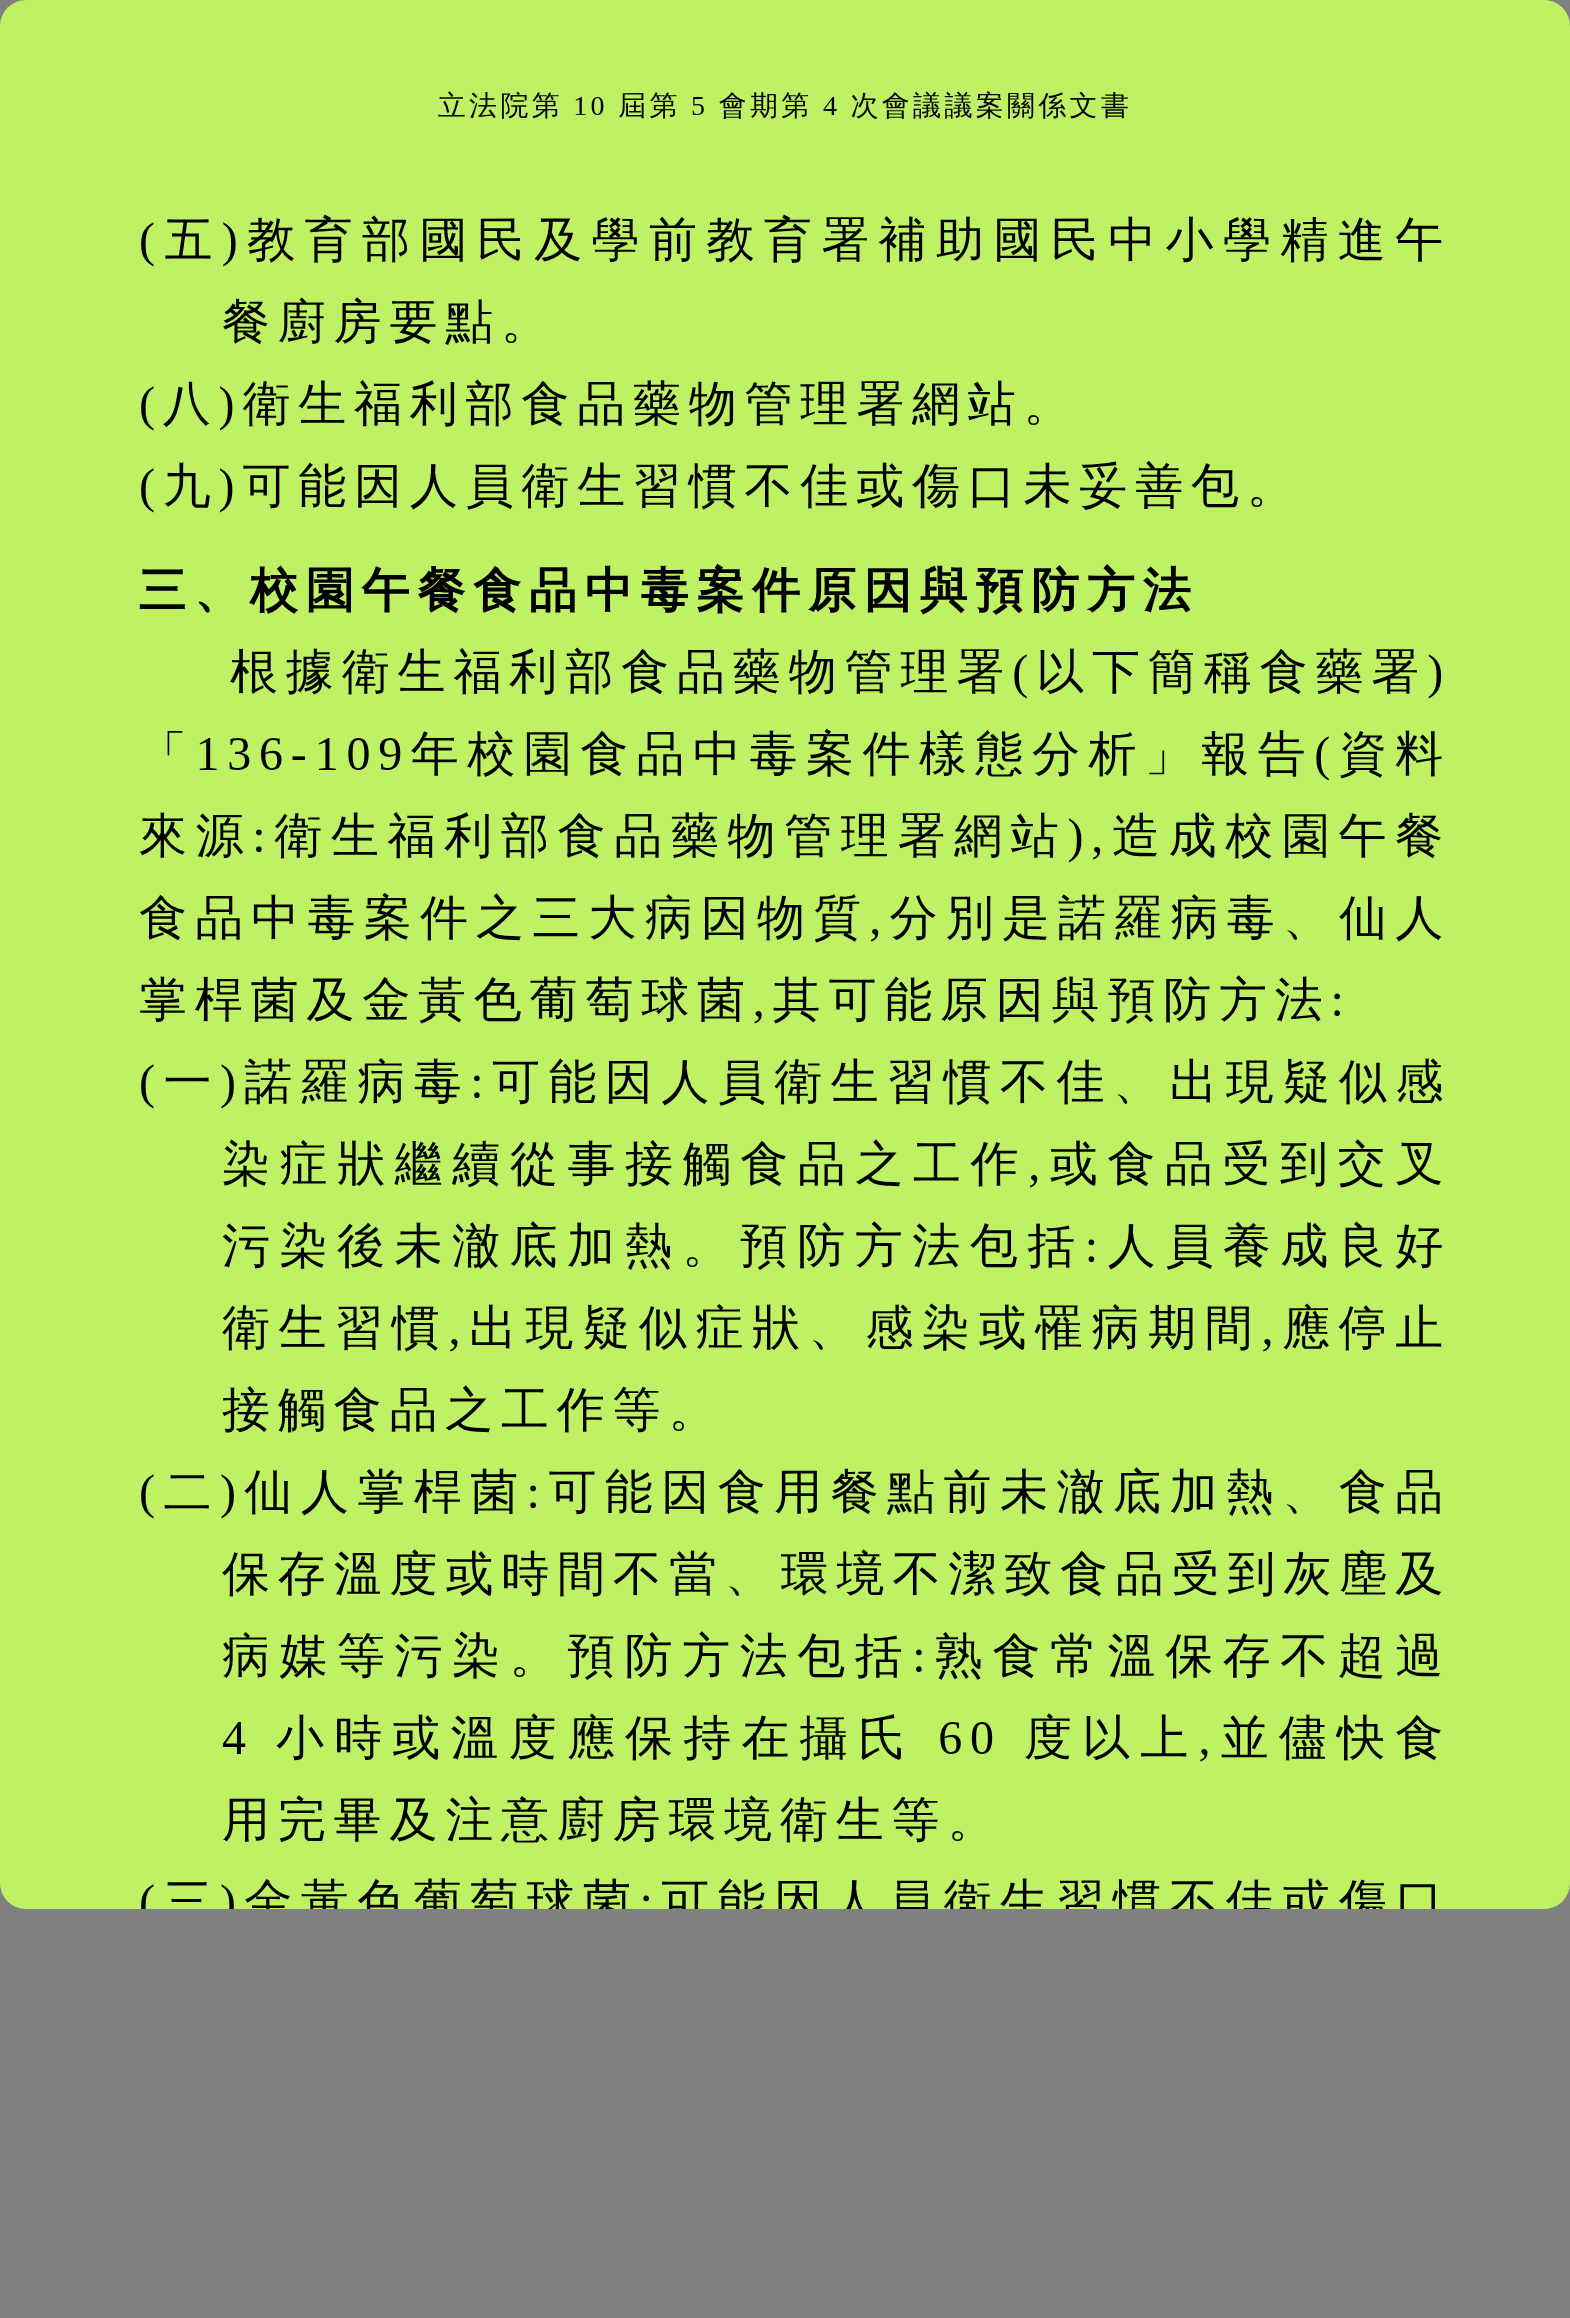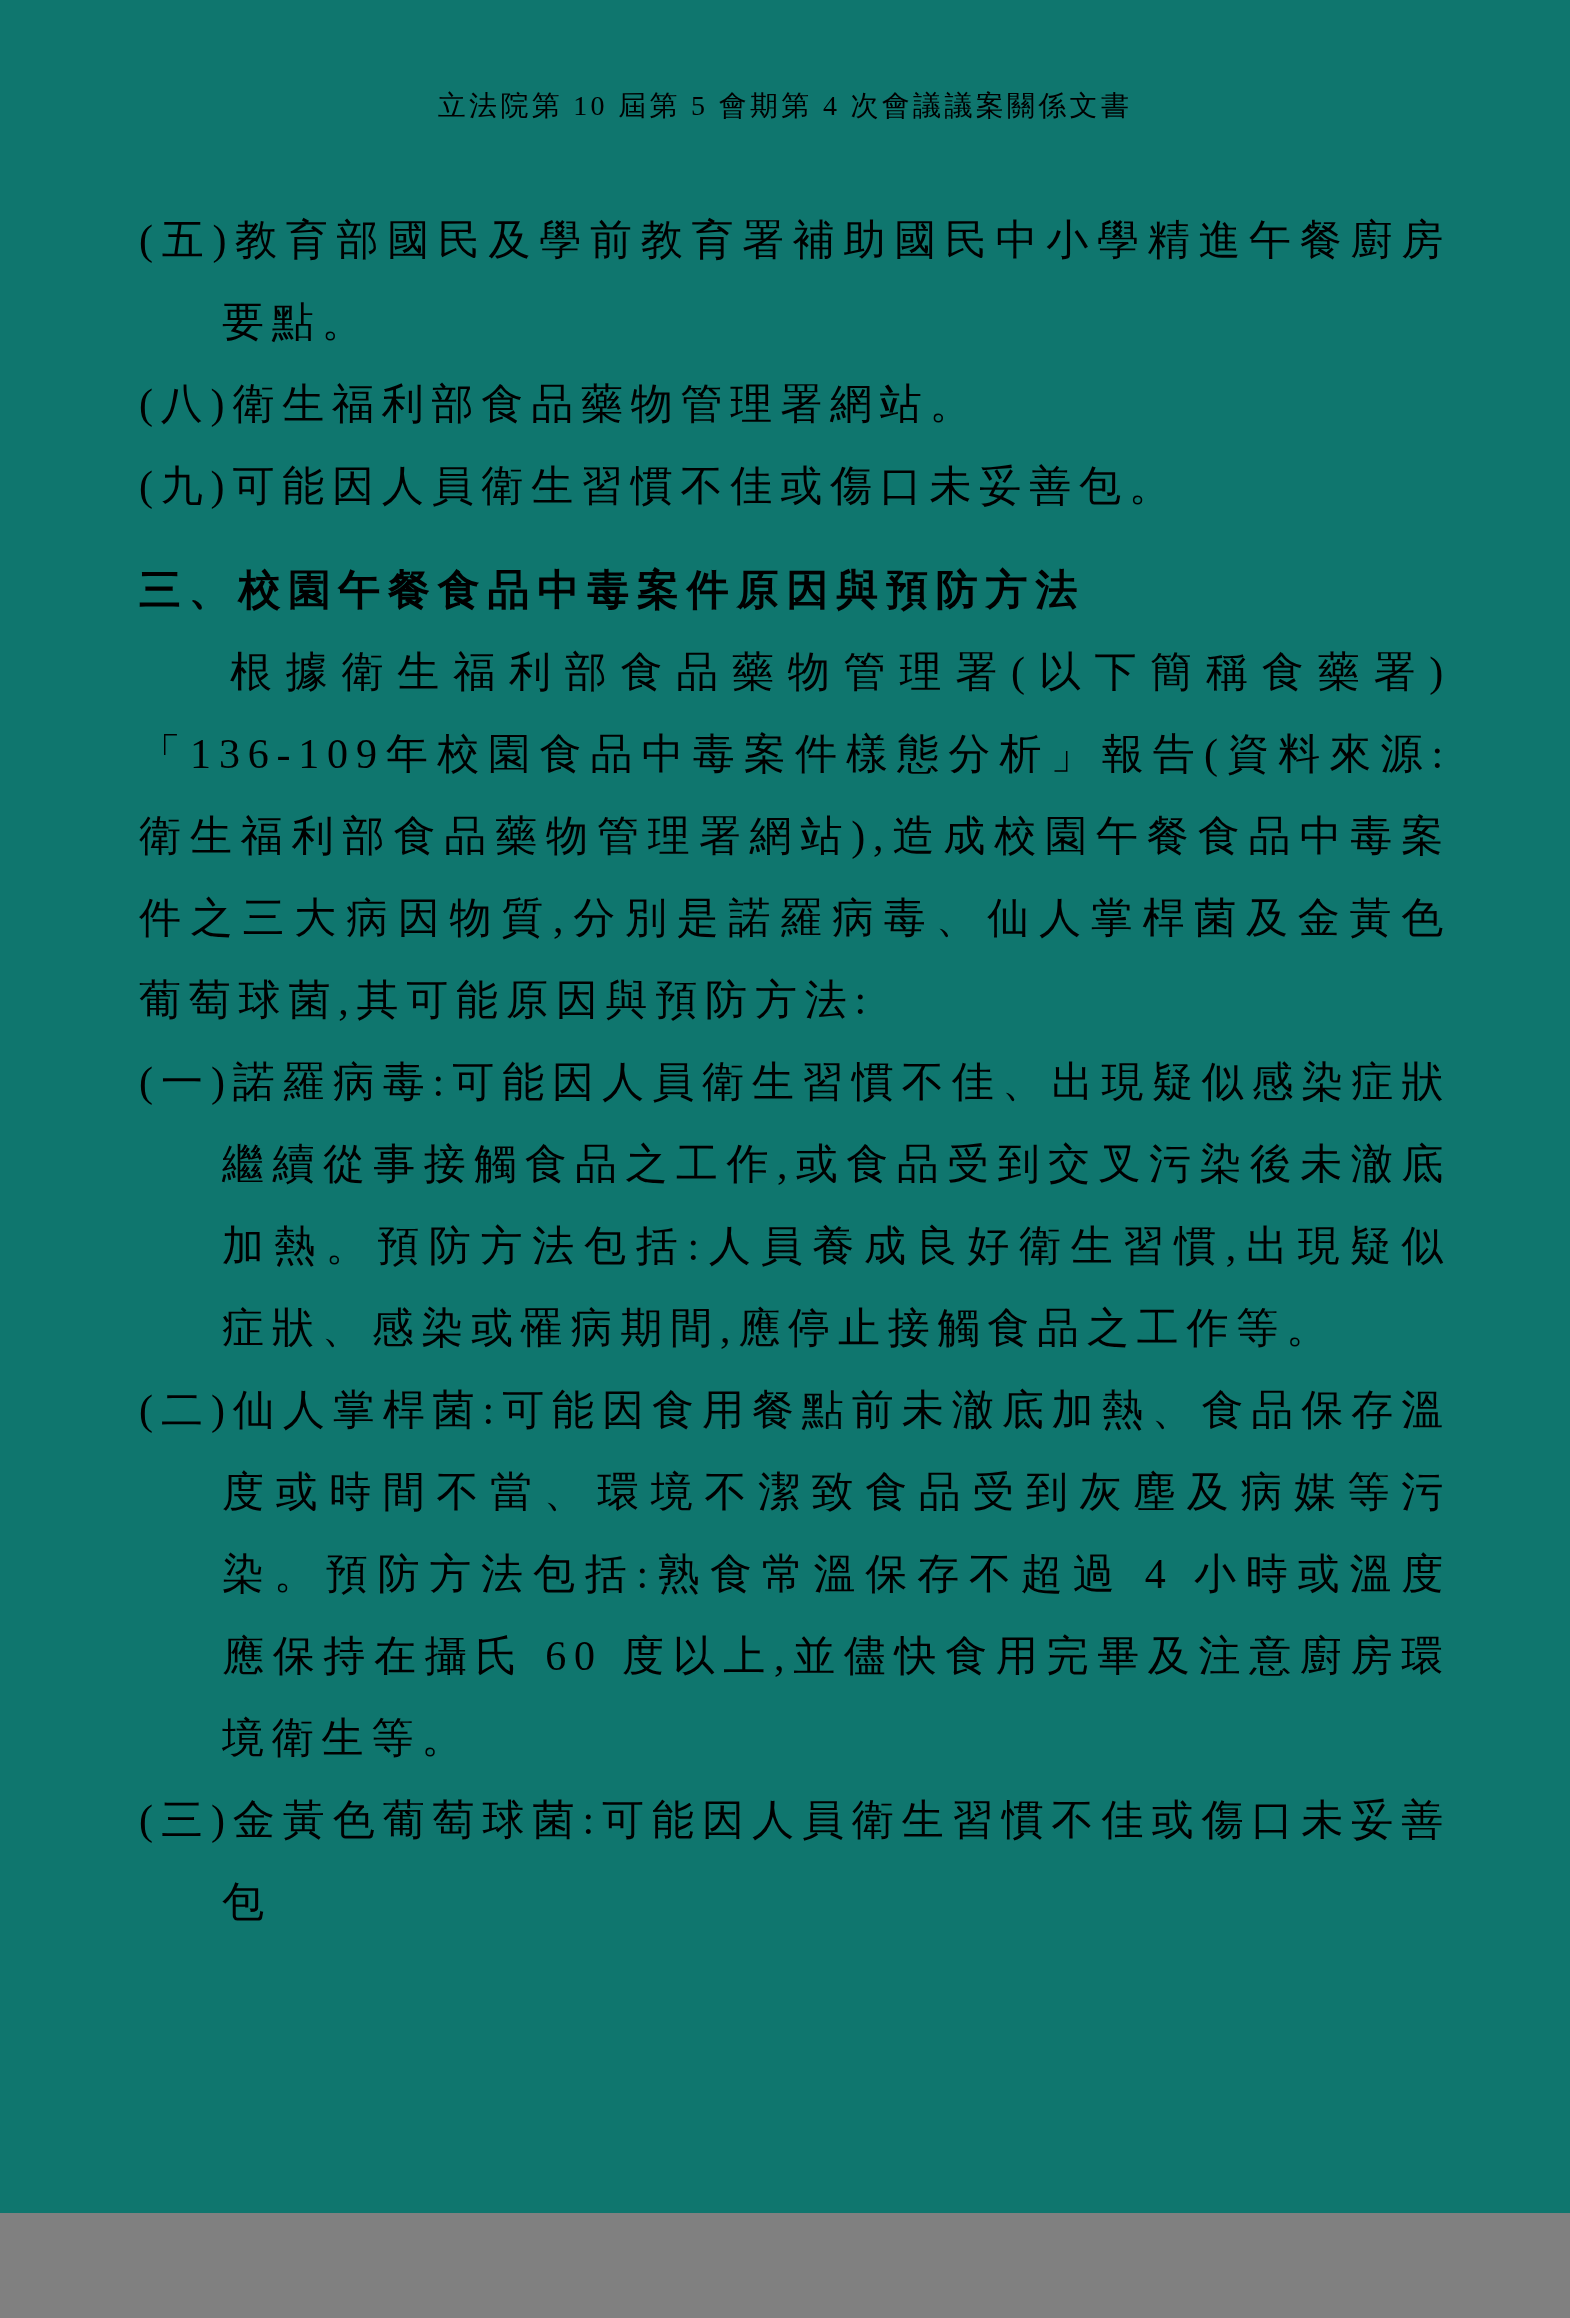--- a/index.html
+++ b/index.html
@@ -3,44 +3,45 @@
 <meta charset="utf-8">
 <style>
   html, body {
     margin: 0;
     padding: 0;
     background: #808080;
   }
   .page {
     position: relative;
     width: 1570px;
-    height: 2213px;
+    height: 1909px;
     margin: 0 auto;
-    background: #0f766e;
+    background: #bef264;
     color: #000000;
     font-family: "Liberation Serif", "DejaVu Serif", serif;
     overflow: hidden;
+    border-radius: 26px;
   }
   .doc-header {
     position: absolute;
     top: 89px;
     left: 0;
     width: 100%;
     text-align: center;
     font-size: 28px;
     letter-spacing: 3.3px;
     line-height: 34px;
     white-space: nowrap;
   }
   .doc-body {
     position: absolute;
     top: 199px;
     left: 139px;
     width: 1312px;
-    font-size: 42px;
+    font-size: 48px;
     line-height: 82px;
     letter-spacing: 7.8px;
     text-align: justify;
   }
   .hang {
     padding-left: 83px;
     text-indent: -83px;
   }
   .section-heading {
     margin-top: 22px;

